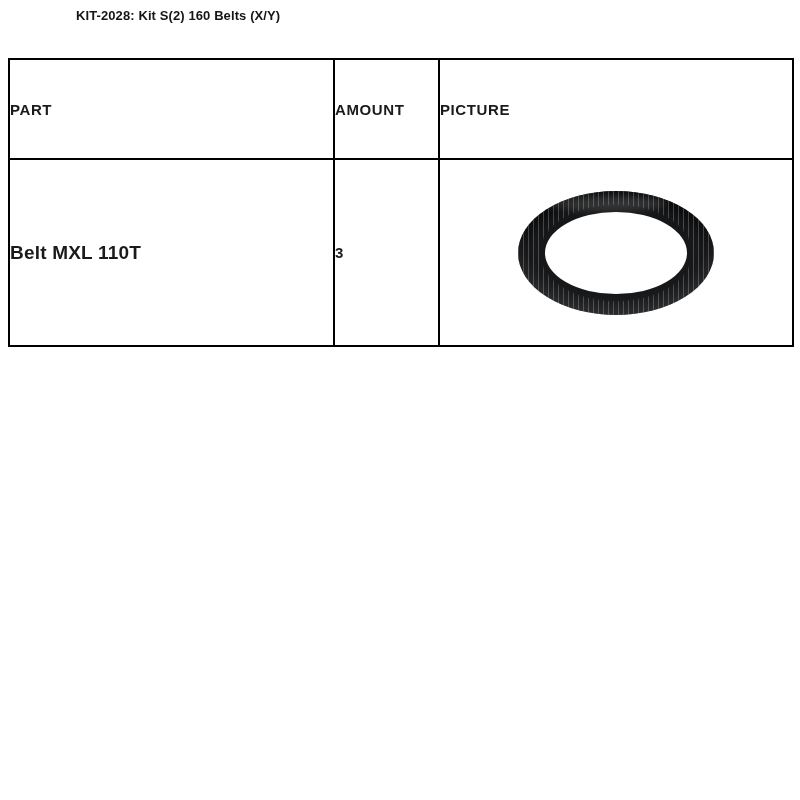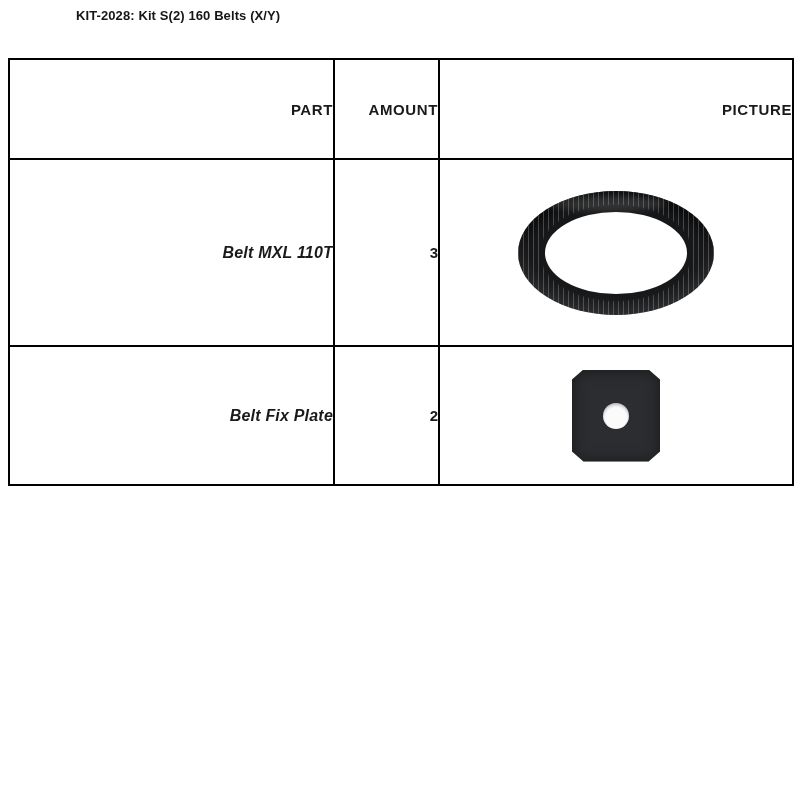--- a/index.html
+++ b/index.html
@@ -34,43 +34,42 @@
     position: absolute;
     left: 8px;
     top: 58px;
     width: 784px;
     border-collapse: collapse;
     table-layout: fixed;
   }
   .parts-table td, .parts-table th {
     border: 2px solid #000000;
     padding: 0;
-    text-align: right;
+    text-align: left;
     vertical-align: middle;
   }
   .col-part   { width: 325px; }
   .col-amount { width: 105px; }
   .col-pic    { width: 354px; }
 
   .head-row td {
     height: 98px;
     font-size: 15px;
     font-weight: bold;
     letter-spacing: 0.6px;
   }
   .row-belt  td { height: 185px; }
   .row-ybelt td { height: 205px; }
   .row-screw td { height: 105px; }
   .row-plate td { height: 137px; }
 
   .cell-label {
-    font-size: 16px;
+    font-size: 19px;
     font-weight: bold;
     letter-spacing: 0.2px;
-    font-style: italic;
   }
   .cell-amount {
     font-size: 15px;
     font-weight: bold;
   }
   .pic-wrap {
     position: relative;
     width: 100%;
     height: 100%;
     display: flex;
@@ -296,28 +295,16 @@
               <div class="teeth"></div>
               <div class="ring-inner"></div>
               <div class="gloss"></div>
             </div>
           </div>
         </td>
       </tr>
 
 
 
-      <tr class="row-plate">
-        <td class="cell-label">Belt Fix Plate</td>
-        <td class="cell-amount">2</td>
-        <td>
-          <div class="pic-wrap">
-            <div class="plate">
-              <div class="body"></div>
-              <div class="hole"></div>
-            </div>
-          </div>
-        </td>
-      </tr>
     </tbody>
   </table>
 
 </div>
 
 </body></html>

